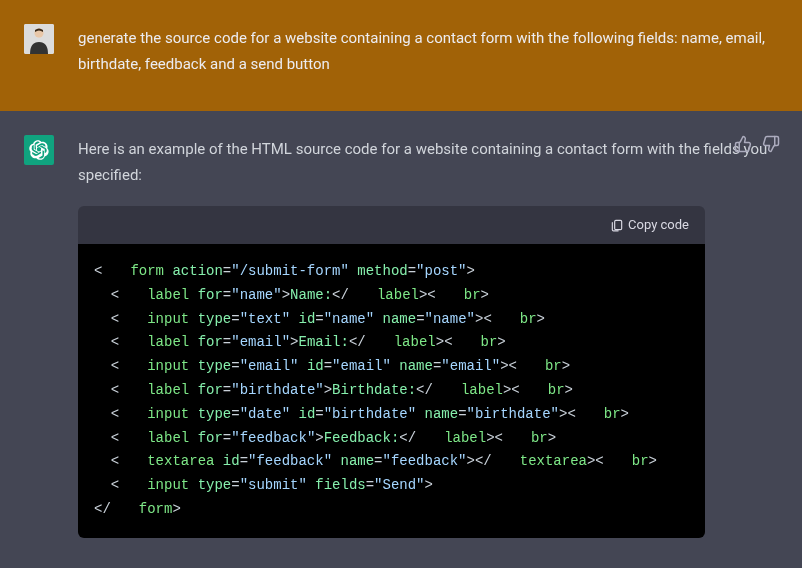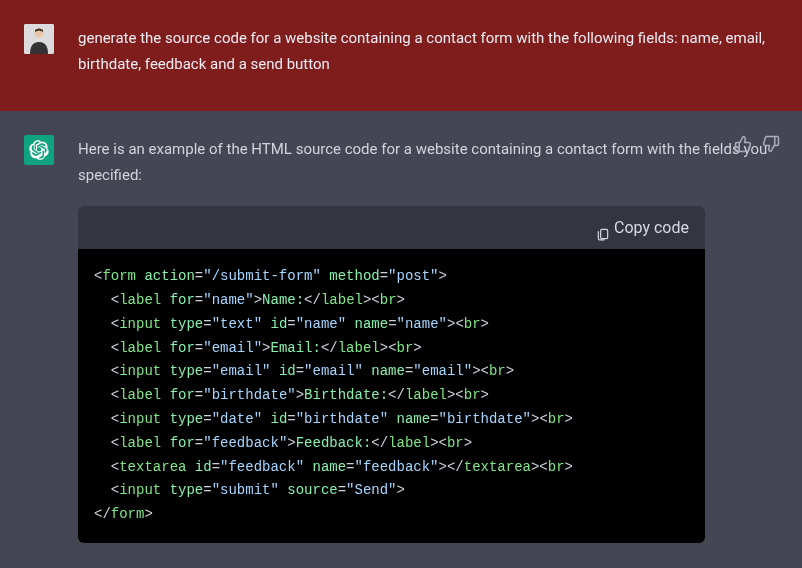--- a/index.html
+++ b/index.html
@@ -9,21 +9,21 @@
     }
     body {
       font-family: -apple-system, BlinkMacSystemFont, "Segoe UI", Roboto, Helvetica, Arial, sans-serif;
       background: #343541;
       color: #d1d5db;
       width: 802px;
       height: 568px;
       overflow: hidden;
     }
     .user-turn {
-      background: #7f1d1d;
+      background: #a16207;
       padding: 24px 24px 34px 24px;
       display: flex;
       gap: 24px;
     }
     .assistant-turn {
       background: #444654;
       padding: 24px 24px 30px 24px;
       display: flex;
       gap: 24px;
       position: relative;
@@ -83,44 +83,44 @@
       margin-top: 18px;
       border-radius: 6px;
       overflow: hidden;
       width: 627px;
     }
     .code-header {
       background: #343541;
       padding: 8px 16px;
       display: flex;
       justify-content: flex-end;
-      align-items: flex-end;
+      align-items: center;
       gap: 4px;
-      font-size: 16px;
+      font-size: 13px;
       color: #d9d9e3;
     }
     .copy-icon {
       width: 14px;
       height: 14px;
       display: inline-flex;
     }
     .copy-icon svg {
       width: 14px;
       height: 14px;
     }
     .code-body {
       background: #000000;
       padding: 16px;
       font-family: "SFMono-Regular", Consolas, "Liberation Mono", Menlo, monospace;
       font-size: 14px;
       line-height: 1.7;
       white-space: pre;
       overflow-x: auto;
     }
-    .t-tag { color: #7ee787; }
+    .t-tag { color: #7ee787; margin-left: 28px; }
     .t-attr { color: #86efac; }
     .t-str { color: #a5d6ff; }
     .t-text { color: #86efac; }
     .t-plain { color: #c9d1d9; }
   </style>
 </head>
 <body>
 
 <div class="user-turn">
   <div class="avatar user-avatar">
@@ -157,21 +157,21 @@
       </div>
       <div class="code-body" id="code-body"><span class="t-plain">&lt;</span><span class="t-tag">form</span><span class="t-plain"> </span><span class="t-attr">action</span><span class="t-plain">=</span><span class="t-str">"/submit-form"</span><span class="t-plain"> </span><span class="t-attr">method</span><span class="t-plain">=</span><span class="t-str">"post"</span><span class="t-plain">&gt;</span>
 <span class="t-plain">  &lt;</span><span class="t-tag">label</span><span class="t-plain"> </span><span class="t-attr">for</span><span class="t-plain">=</span><span class="t-str">"name"</span><span class="t-plain">&gt;</span><span class="t-text">Name:</span><span class="t-plain">&lt;/</span><span class="t-tag">label</span><span class="t-plain">&gt;</span><span class="t-plain">&lt;</span><span class="t-tag">br</span><span class="t-plain">&gt;</span>
 <span class="t-plain">  &lt;</span><span class="t-tag">input</span><span class="t-plain"> </span><span class="t-attr">type</span><span class="t-plain">=</span><span class="t-str">"text"</span><span class="t-plain"> </span><span class="t-attr">id</span><span class="t-plain">=</span><span class="t-str">"name"</span><span class="t-plain"> </span><span class="t-attr">name</span><span class="t-plain">=</span><span class="t-str">"name"</span><span class="t-plain">&gt;</span><span class="t-plain">&lt;</span><span class="t-tag">br</span><span class="t-plain">&gt;</span>
 <span class="t-plain">  &lt;</span><span class="t-tag">label</span><span class="t-plain"> </span><span class="t-attr">for</span><span class="t-plain">=</span><span class="t-str">"email"</span><span class="t-plain">&gt;</span><span class="t-text">Email:</span><span class="t-plain">&lt;/</span><span class="t-tag">label</span><span class="t-plain">&gt;</span><span class="t-plain">&lt;</span><span class="t-tag">br</span><span class="t-plain">&gt;</span>
 <span class="t-plain">  &lt;</span><span class="t-tag">input</span><span class="t-plain"> </span><span class="t-attr">type</span><span class="t-plain">=</span><span class="t-str">"email"</span><span class="t-plain"> </span><span class="t-attr">id</span><span class="t-plain">=</span><span class="t-str">"email"</span><span class="t-plain"> </span><span class="t-attr">name</span><span class="t-plain">=</span><span class="t-str">"email"</span><span class="t-plain">&gt;</span><span class="t-plain">&lt;</span><span class="t-tag">br</span><span class="t-plain">&gt;</span>
 <span class="t-plain">  &lt;</span><span class="t-tag">label</span><span class="t-plain"> </span><span class="t-attr">for</span><span class="t-plain">=</span><span class="t-str">"birthdate"</span><span class="t-plain">&gt;</span><span class="t-text">Birthdate:</span><span class="t-plain">&lt;/</span><span class="t-tag">label</span><span class="t-plain">&gt;</span><span class="t-plain">&lt;</span><span class="t-tag">br</span><span class="t-plain">&gt;</span>
 <span class="t-plain">  &lt;</span><span class="t-tag">input</span><span class="t-plain"> </span><span class="t-attr">type</span><span class="t-plain">=</span><span class="t-str">"date"</span><span class="t-plain"> </span><span class="t-attr">id</span><span class="t-plain">=</span><span class="t-str">"birthdate"</span><span class="t-plain"> </span><span class="t-attr">name</span><span class="t-plain">=</span><span class="t-str">"birthdate"</span><span class="t-plain">&gt;</span><span class="t-plain">&lt;</span><span class="t-tag">br</span><span class="t-plain">&gt;</span>
 <span class="t-plain">  &lt;</span><span class="t-tag">label</span><span class="t-plain"> </span><span class="t-attr">for</span><span class="t-plain">=</span><span class="t-str">"feedback"</span><span class="t-plain">&gt;</span><span class="t-text">Feedback:</span><span class="t-plain">&lt;/</span><span class="t-tag">label</span><span class="t-plain">&gt;</span><span class="t-plain">&lt;</span><span class="t-tag">br</span><span class="t-plain">&gt;</span>
 <span class="t-plain">  &lt;</span><span class="t-tag">textarea</span><span class="t-plain"> </span><span class="t-attr">id</span><span class="t-plain">=</span><span class="t-str">"feedback"</span><span class="t-plain"> </span><span class="t-attr">name</span><span class="t-plain">=</span><span class="t-str">"feedback"</span><span class="t-plain">&gt;</span><span class="t-plain">&lt;/</span><span class="t-tag">textarea</span><span class="t-plain">&gt;</span><span class="t-plain">&lt;</span><span class="t-tag">br</span><span class="t-plain">&gt;</span>
-<span class="t-plain">  &lt;</span><span class="t-tag">input</span><span class="t-plain"> </span><span class="t-attr">type</span><span class="t-plain">=</span><span class="t-str">"submit"</span><span class="t-plain"> </span><span class="t-attr">source</span><span class="t-plain">=</span><span class="t-str">"Send"</span><span class="t-plain">&gt;</span>
+<span class="t-plain">  &lt;</span><span class="t-tag">input</span><span class="t-plain"> </span><span class="t-attr">type</span><span class="t-plain">=</span><span class="t-str">"submit"</span><span class="t-plain"> </span><span class="t-attr">fields</span><span class="t-plain">=</span><span class="t-str">"Send"</span><span class="t-plain">&gt;</span>
 <span class="t-plain">&lt;/</span><span class="t-tag">form</span><span class="t-plain">&gt;</span></div>
     </div>
   </div>
   <div class="feedback">
     <span class="feedback-btn">
       <svg viewBox="0 0 24 24" fill="none" stroke="currentColor" stroke-width="2" stroke-linecap="round" stroke-linejoin="round">
         <path d="M7 10v12"></path>
         <path d="M15 5.88 14 10h5.83a2 2 0 0 1 1.92 2.56l-2.33 8A2 2 0 0 1 17.5 22H4a2 2 0 0 1-2-2v-8a2 2 0 0 1 2-2h2.76a2 2 0 0 0 1.79-1.11L12 2h0a3.13 3.13 0 0 1 3 3.88Z"></path>
       </svg>
     </span>

